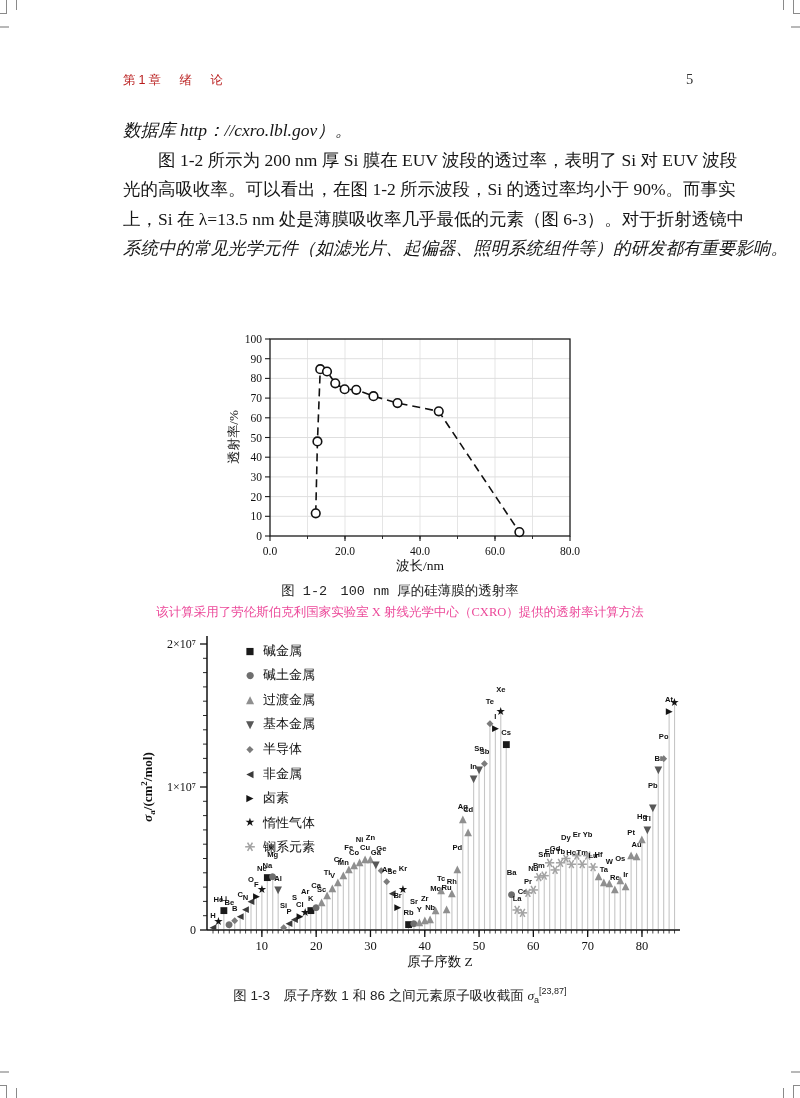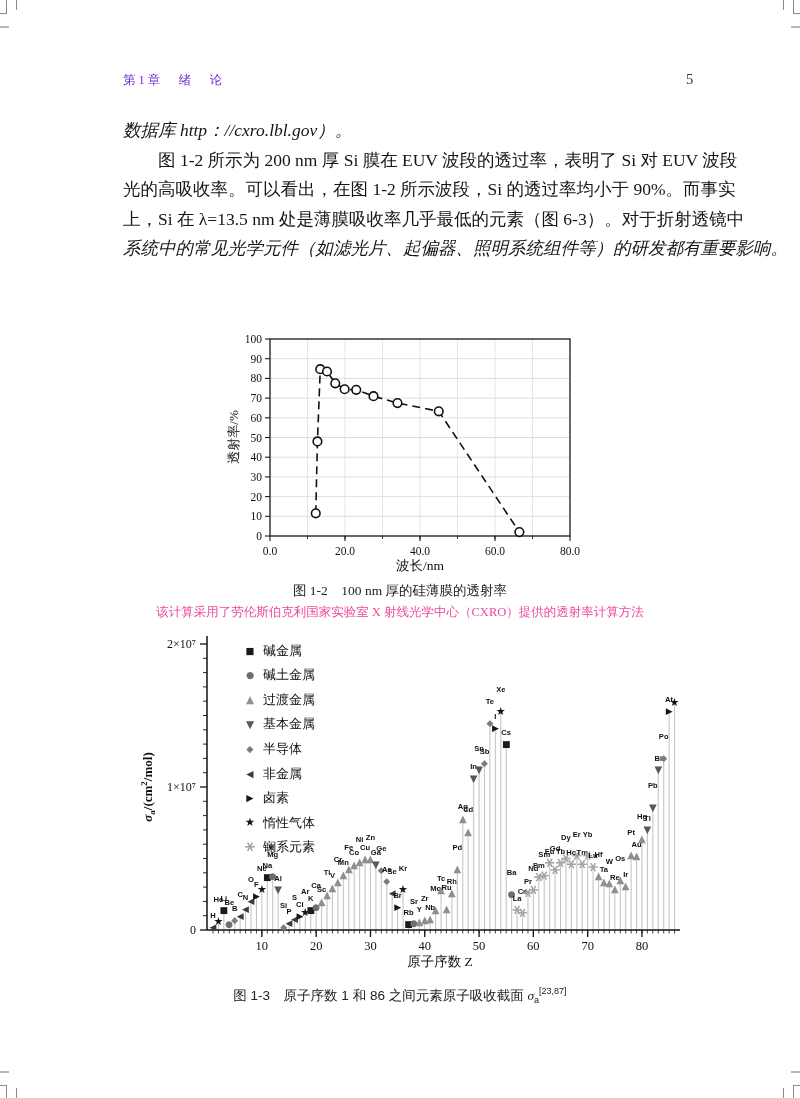--- a/index.html
+++ b/index.html
@@ -1,31 +1,31 @@
 <!DOCTYPE html>
 <html><head>
 <meta charset="utf-8">
 <style>
   html,body{margin:0;padding:0;background:#fff;}
   .page{position:relative;width:800px;height:1098px;background:#ffffff;overflow:hidden;
         font-family:"Liberation Serif","DejaVu Serif",serif;color:#1a1a1a;}
   .cm{position:absolute;background:#8a8a8a;}
   .cmd{position:absolute;background:#b8b8b8;}
-  .hdr{position:absolute;top:72px;left:123px;font-family:Liberation Serif, serif;
-       font-size:12.5px;color:#6d28d9;letter-spacing:3px;}
+  .hdr{position:absolute;top:72px;left:123px;font-family:Liberation Sans, sans-serif;
+       font-size:12.5px;color:#b91c1c;letter-spacing:3px;}
   .pgnum{position:absolute;top:71px;left:686px;font-size:14.5px;color:#333;}
   .bodytext{position:absolute;left:123px;top:116px;width:568px;}
   .bline{height:29.5px;line-height:29.5px;font-size:17.5px;color:#151515;
          text-align:justify;text-align-last:justify;white-space:nowrap;}
   .bline.noj{text-align:left;text-align-last:left;font-style:italic;}
   .bline.indent{padding-left:35px;}
   .fig1{position:absolute;left:222px;top:330px;width:376px;height:250px;}
   .fig2{position:absolute;left:130px;top:622px;width:560px;height:350px;}
   .cap{position:absolute;left:60px;width:680px;text-align:center;}
-  .cap1{top:582px;font-family:Liberation Serif, serif;font-size:13.5px;color:#222;}
+  .cap1{top:582px;font-family:Liberation Mono, monospace;font-size:13.5px;color:#222;}
   .cap2{top:604px;font-size:12.5px;color:#ec4899;}
   .cap3{top:986px;font-family:"Liberation Sans","DejaVu Sans",sans-serif;font-size:13.5px;color:#222;}
   .cap3 .sg{font-family:"Liberation Serif",serif;font-style:italic;}
   .cap3 sub{font-size:9px;}
   .cap3 sup{font-size:9px;}
   svg text{user-select:none;}
 </style>
 </head>
 <body>
 

